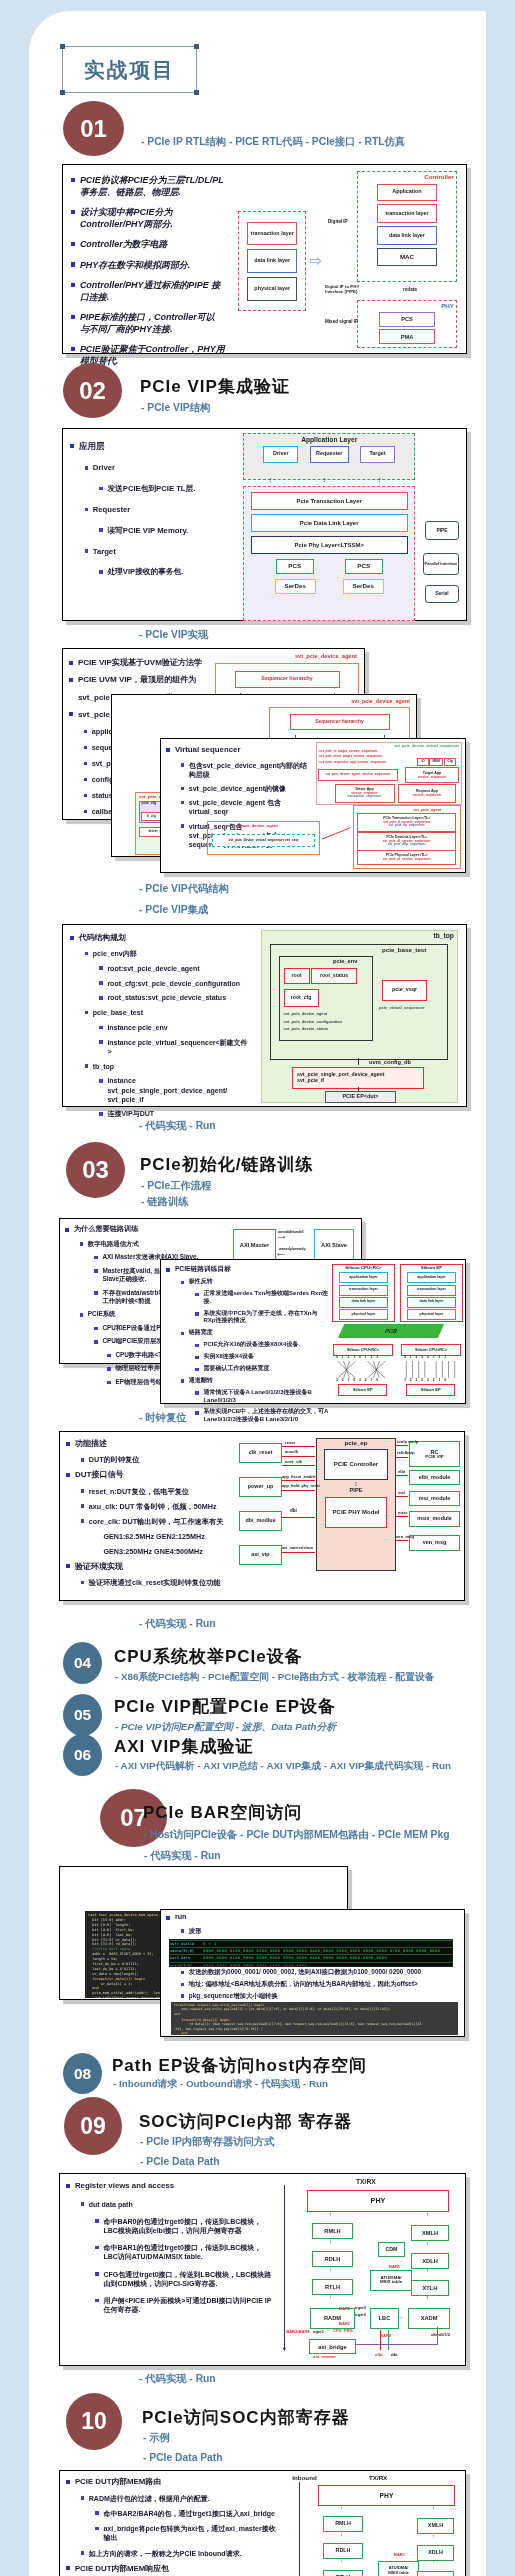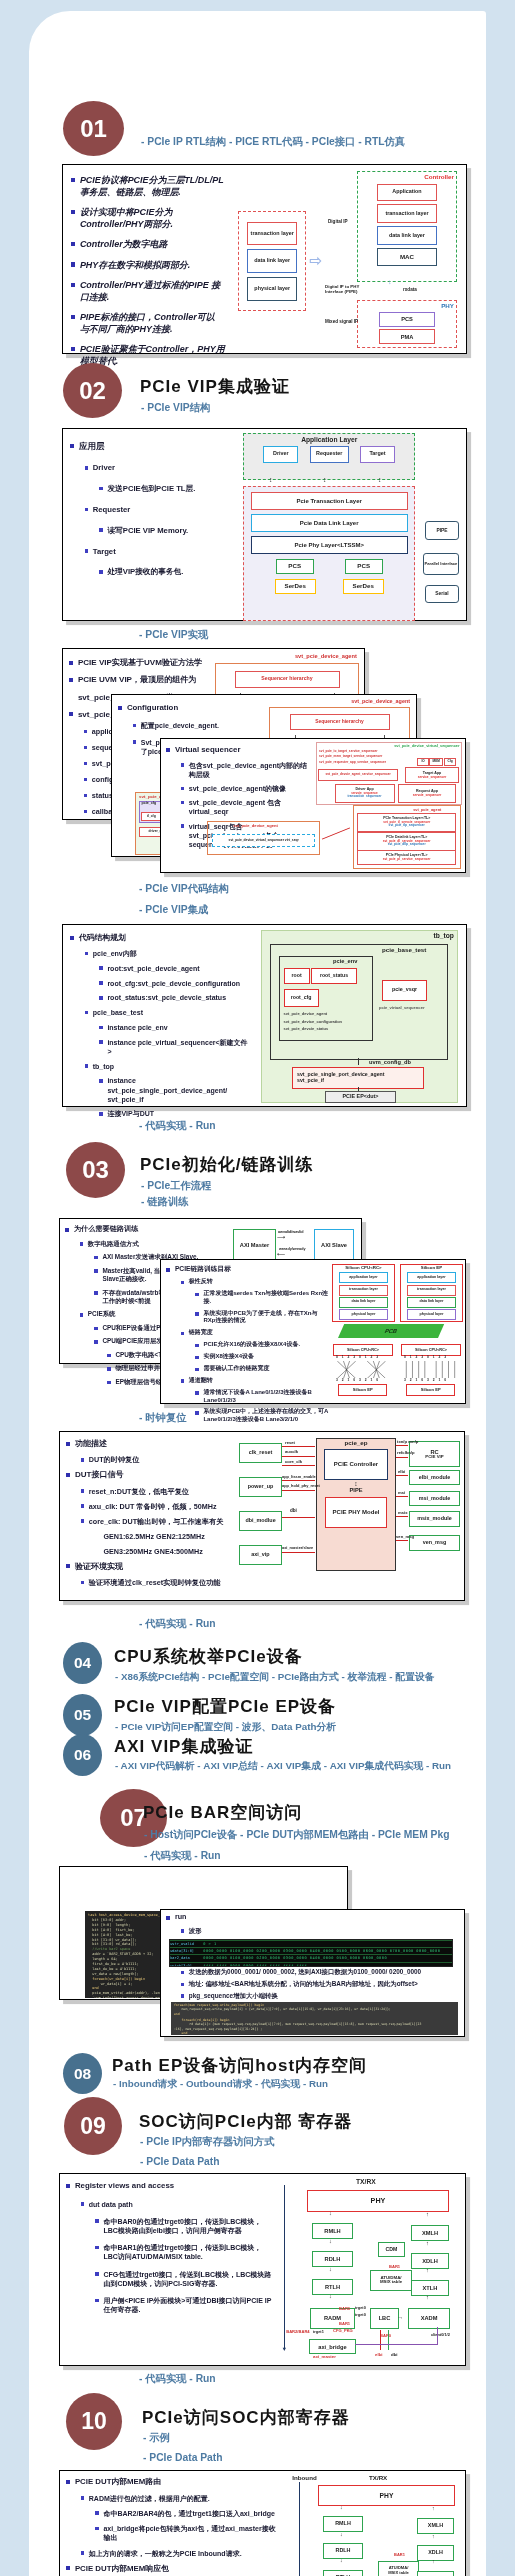--- a/index.html
+++ b/index.html
@@ -74,20 +74,27 @@
         border-top:0.5px solid #1e5c2e;}
   .ws{color:#59c7e6;min-width:30px;overflow:hidden;white-space:nowrap;}
   .wv{color:#2fd07c;letter-spacing:0.5px;overflow:hidden;white-space:nowrap;}
 </style>
 </head>
 <body>
 
 <div class="page">
   <div class="card"></div>
 
+  <div class="hbox">
+    <span class="ht">实战项目</span>
+    <span class="hd" style="left:-2.6px;top:-2.6px;"></span>
+    <span class="hd" style="right:-2.6px;top:-2.6px;"></span>
+    <span class="hd" style="left:-2.6px;bottom:-2.6px;"></span>
+    <span class="hd" style="right:-2.6px;bottom:-2.6px;"></span>
+  </div>
 
   <div class="circle c-maroon" style="left:63px;top:101px;width:61px;height:55px;font-size:24px;">
       <span>01</span>
     </div>
   <div class="ssub" style="left:141px;top:135px;">- PCIe IP RTL结构 - PICE RTL代码 - PCIe接口 - RTL仿真</div>
 
   <div class="box" style="left:62px;top:164px;width:403px;height:188px;font-size:8px;">
     <div class="blist" style="position:absolute;left:8.2px;top:10.3px;width:155px;gap:8.8px;font-style:italic;">
 
     <div class="b l0">
@@ -334,35 +341,20 @@
         <div style="display:flex;gap:5.2px;">
           <div class="db bred" style="position:static;width:37px;height:12.4px;"></div>
           <div class="db bred" style="position:static;width:37px;height:12.4px;"></div>
           <div class="db bred" style="position:static;width:37px;height:12.4px;"></div>
         </div>
       </div>
     </div>
   </div>
 
   <div class="box" style="left:111px;top:694px;width:304px;height:161px;font-size:7px;z-index:2;">
-    <div class="blist" style="position:absolute;left:6.2px;top:8.2px;width:147px;gap:7.7px;">
-
-    <div class="b l0">
-          <span class="sq"></span>
-          <span class="bt">Configuration</span>
-        </div>
-        <div class="b l1">
-          <span class="sq"></span>
-          <span class="bt">配置pcie_devcie_agent.</span>
-        </div>
-        <div class="b l1">
-          <span class="sq"></span>
-          <span class="bt">Svt_pcie_devcie_configuration包含 了pice_devcie_agent各个层次的配置</span>
-        </div>
-      </div>
     <div class="dg" style="left:157px;top:3.1px;width:142px;height:93px;">
       <div class="rsm" style="right:1px;top:0;font-size:5.4px;">svt_pcie_device_agent</div>
       <div class="db" style="left:0;top:9.3px;width:139px;height:81px;border:0.8px solid #e08050;justify-content:flex-start;padding-top:5.2px;gap:4.6px;">
         <div class="db bred" style="position:static;width:98px;height:14.4px;font-size:4.9px;color:#d03030;">
             <span>Sequencer hierarchy</span>
           </div>
         <div style="width:88px;height:6.2px;border-left:0.5px solid #555;border-right:0.5px solid #555;border-bottom:0.5px solid #555;"></div>
         <div style="position:relative;width:126px;height:11.3px;background:#dcd6f2;border:0.5px solid #8f6fd0;display:flex;align-items:center;">
           <span style="font-size:3.9px;font-weight:700;margin-left:2.1px;">Application Layer Components</span>
           <span class="db bred" style="position:static;width:11.3px;height:6.7px;font-size:3.3px;margin-left:5.2px;">
@@ -883,21 +875,21 @@
   <div class="circle c-blue" style="left:63px;top:1642px;width:39px;height:42px;font-size:15.5px;">
       <span>04</span>
     </div>
   <div class="stitle" style="left:114px;top:1645px;">CPU系统枚举PCIe设备</div>
   <div class="ssub" style="left:115px;top:1671px;font-size:9.8px;">- X86系统PCIe结构 - PCIe配置空间 - PCIe路由方式 - 枚举流程 - 配置设备</div>
 
   <div class="circle c-blue" style="left:63px;top:1694px;width:39px;height:42px;font-size:15.5px;">
       <span>05</span>
     </div>
   <div class="stitle" style="left:114px;top:1695px;">PCIe VIP配置PCIe EP设备</div>
-  <div class="ssub" style="left:115px;top:1721px;font-size:9.8px;">- PCIe VIP访问EP配置空间  - 波形、Data Path分析</div>
+  <div class="ssub" style="left:115px;top:1721px;font-size:9.8px;font-style:italic;">- PCIe VIP访问EP配置空间  - 波形、Data Path分析</div>
 
   <div class="circle c-blue" style="left:63px;top:1734px;width:39px;height:42px;font-size:15.5px;">
       <span>06</span>
     </div>
   <div class="stitle" style="left:114px;top:1735px;">AXI VIP集成验证</div>
   <div class="ssub" style="left:115px;top:1760px;font-size:9.8px;">- AXI VIP代码解析 - AXI VIP总结 - AXI VIP集成 - AXI VIP集成代码实现 - Run</div>
 
   <div class="circle c-maroon" style="left:100px;top:1789px;width:67px;height:58px;font-size:24px;">
       <span>07</span>
     </div>

